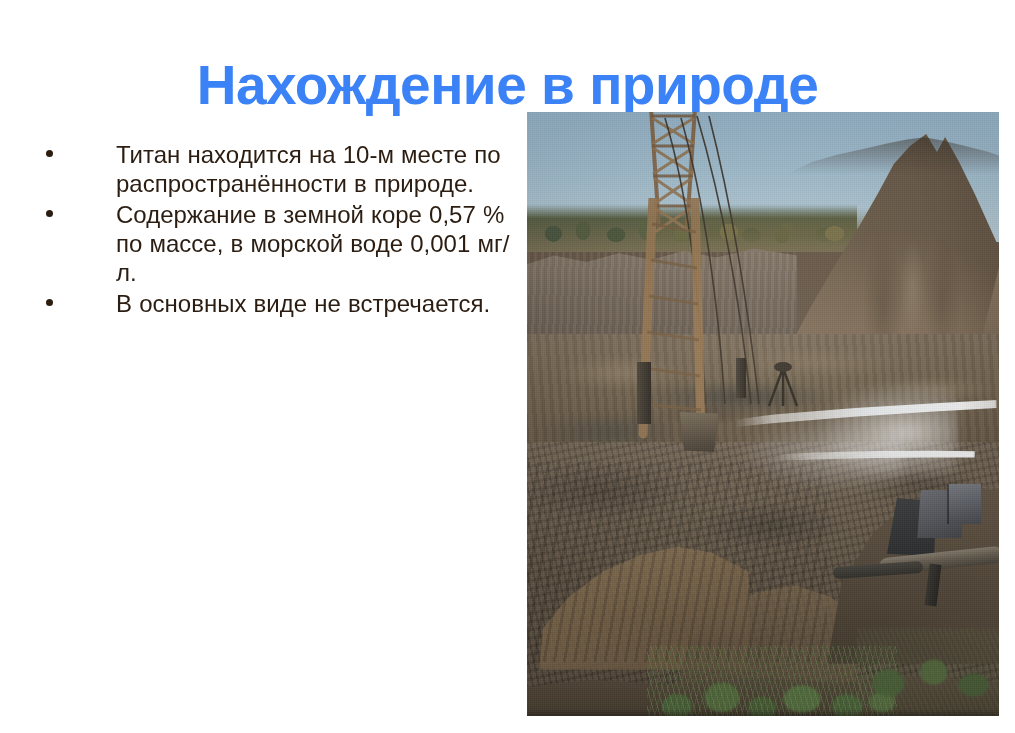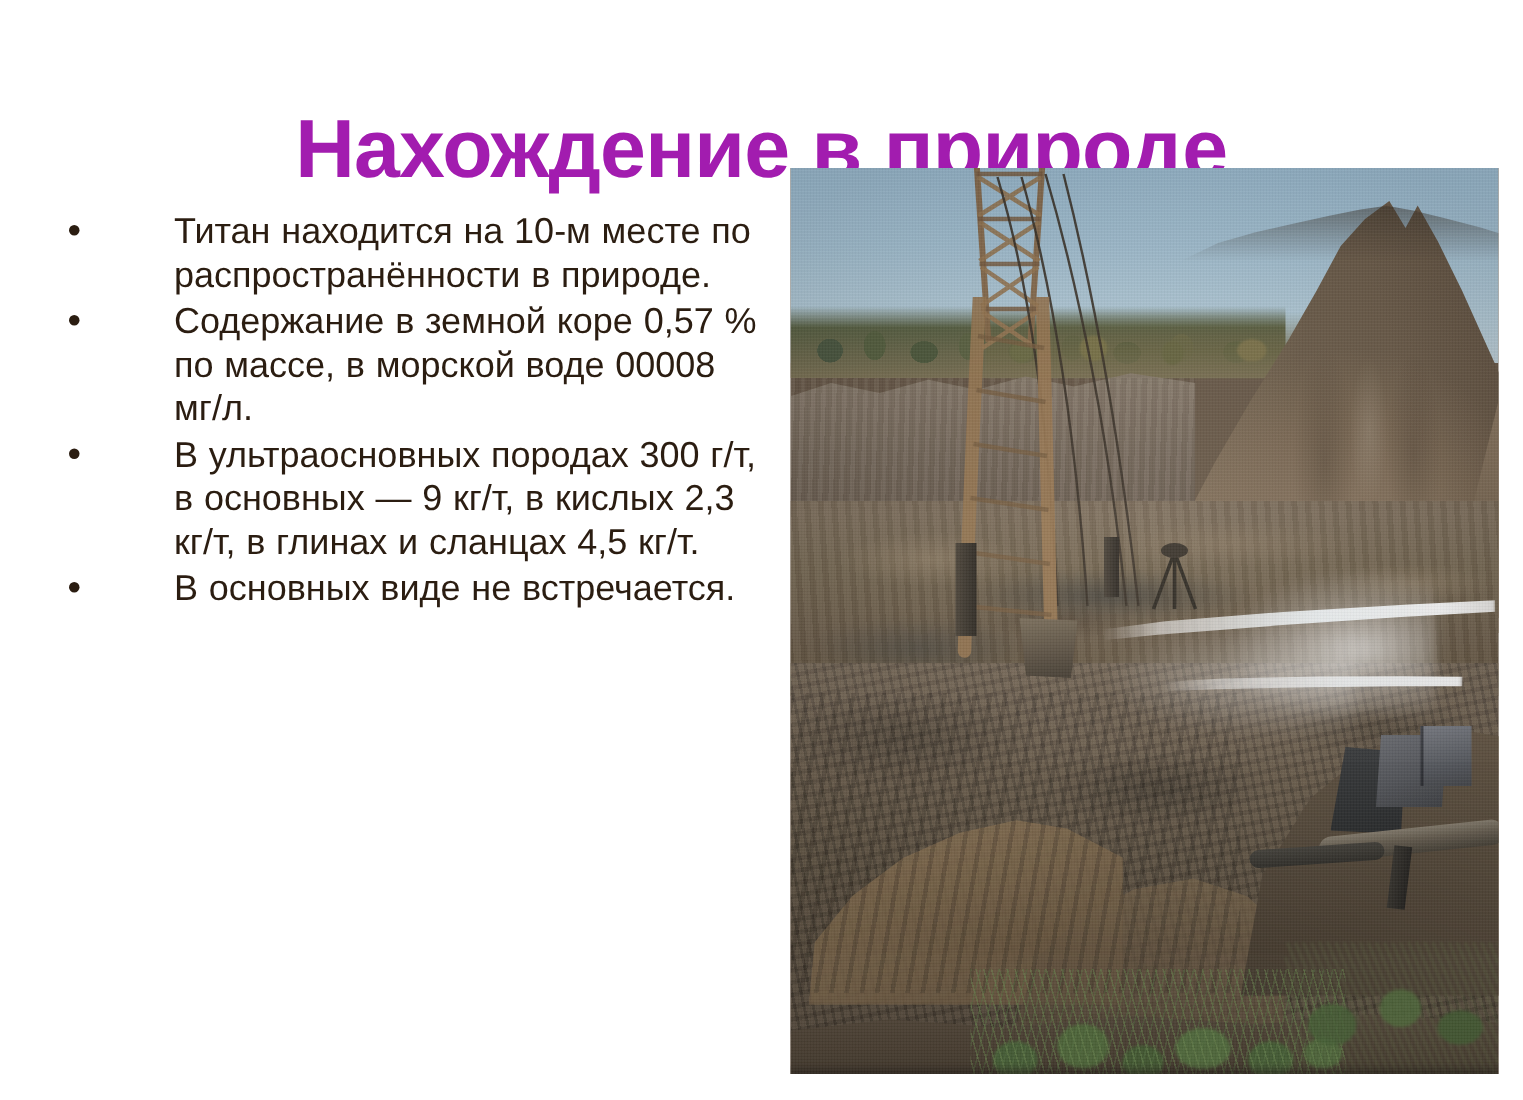--- a/index.html
+++ b/index.html
@@ -17,28 +17,28 @@
     width: 1015px;
     height: 733px;
     background: #ffffff;
     overflow: hidden;
   }
 
   
   .slide-title {
     position: absolute;
     left: 0;
-    top: 30px;
+    top: 16px;
     width: 1015px;
     text-align: center;
     font-size: 55px;
     font-weight: bold;
     line-height: 64px;
     letter-spacing: -0.5px;
-    color: #a21caf;
+    color: #3b82f6;
     white-space: nowrap;
   }
 
   
   .body-text {
     position: absolute;
     left: 36px;
     top: 140px;
     width: 478px;
   }
@@ -411,27 +411,23 @@
 
   <div class="body-text">
 
     <div class="bullet-row">
       <span class="bullet-mark"><i title="•"></i></span>
       <span class="bullet-text">Титан находится на 10-м месте по распространённости в природе.</span>
     </div>
 
     <div class="bullet-row">
       <span class="bullet-mark"><i title="•"></i></span>
-      <span class="bullet-text">Содержание в земной коре 0,57 % по массе, в морской воде 00008 мг/л.</span>
+      <span class="bullet-text">Содержание в земной коре 0,57 % по массе, в морской воде 0,001 мг/л.</span>
     </div>
 
-    <div class="bullet-row">
-      <span class="bullet-mark"><i title="•"></i></span>
-      <span class="bullet-text">В ультраосновных породах 300 г/т, в основных — 9 кг/т, в кислых 2,3 кг/т, в глинах и сланцах 4,5 кг/т.</span>
-    </div>
 
 
     <div class="bullet-row">
       <span class="bullet-mark"><i title="•"></i></span>
       <span class="bullet-text">В основных виде не встречается.</span>
     </div>
 
   </div>
 
   <div class="photo-frame">

